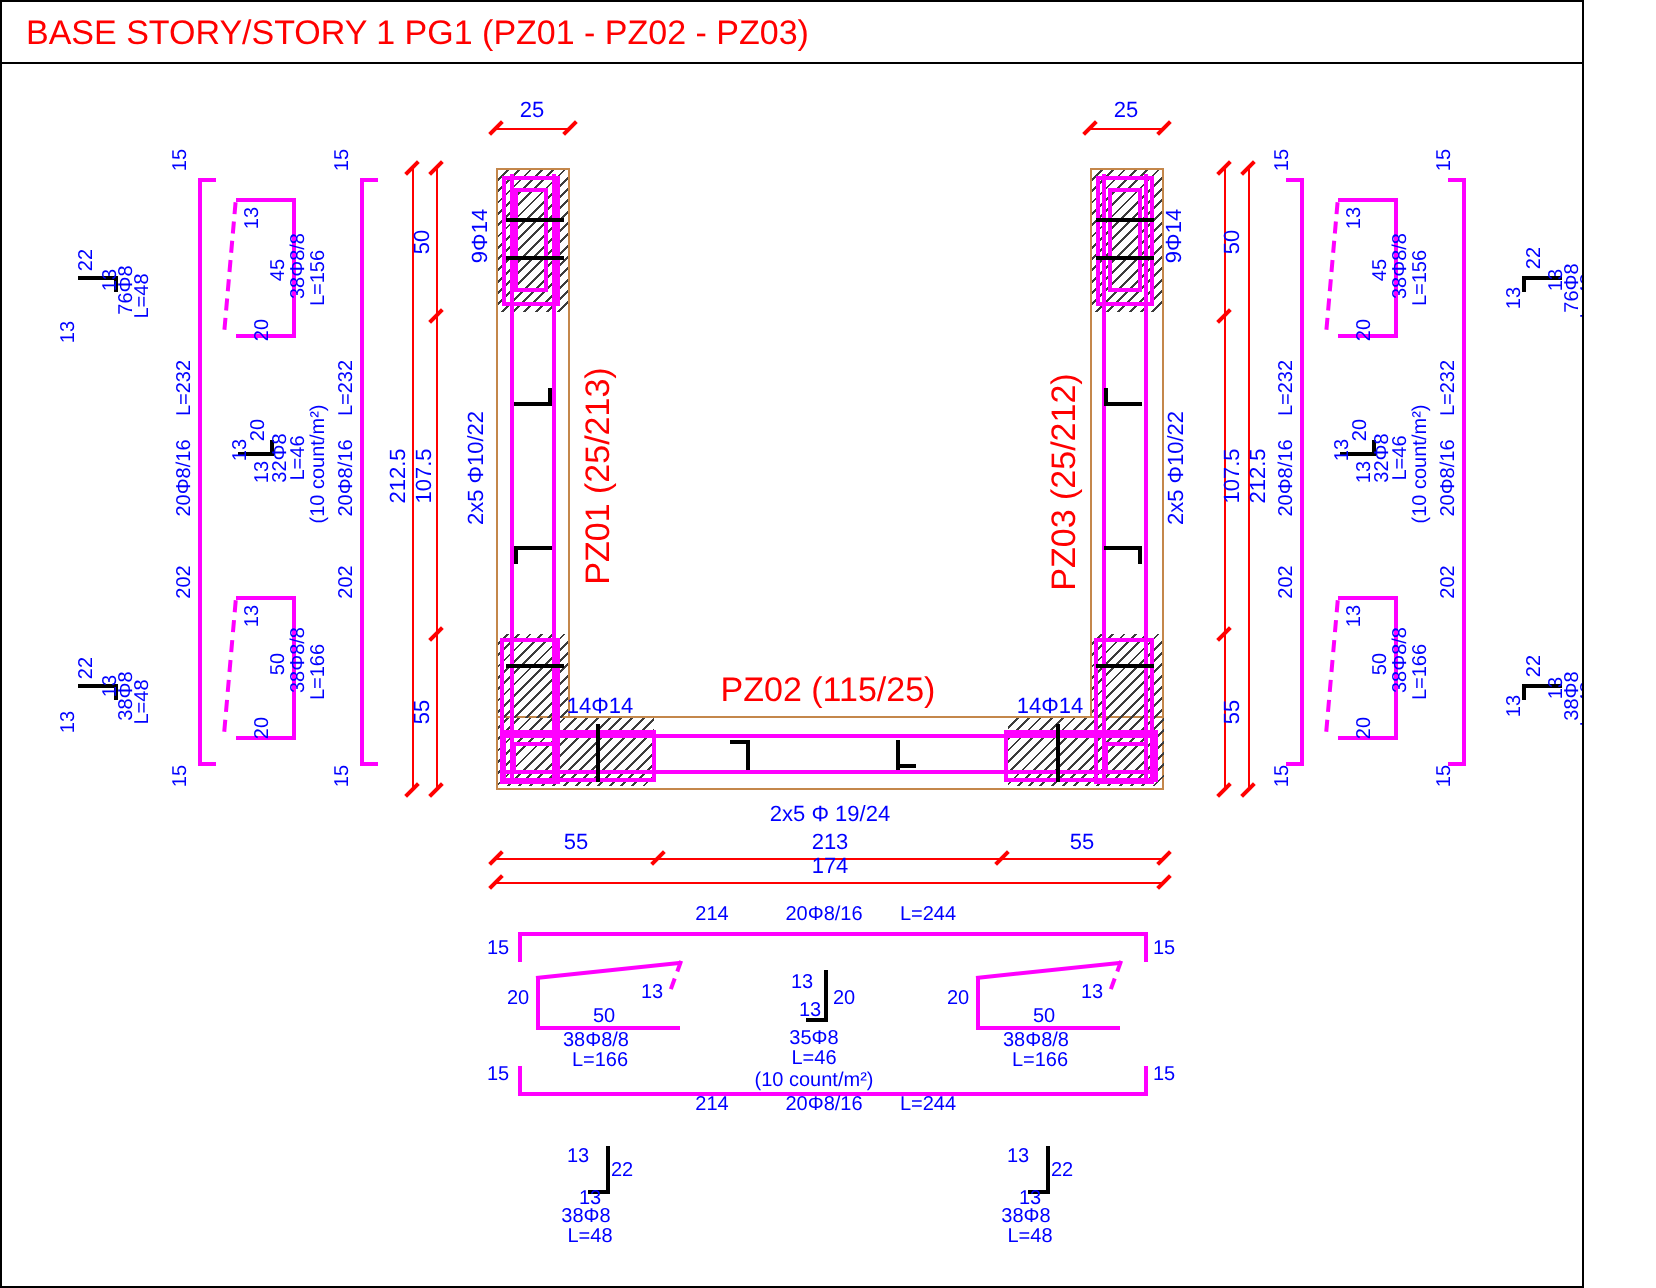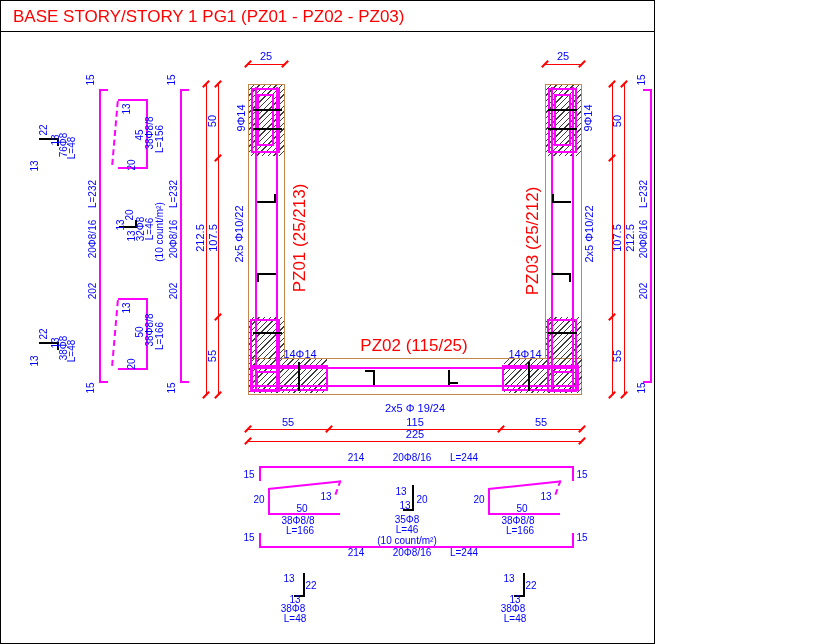--- a/index.html
+++ b/index.html
@@ -1,16 +1,16 @@
 <!DOCTYPE html>
 <html><head>
 <meta charset="utf-8">
 <style>
   html,body{margin:0;padding:0;background:#fff;}
-  #c{position:relative;width:655px;height:644px;background:#fff;border:1px solid #000;box-sizing:border-box;font-family:"Liberation Sans",sans-serif;overflow:hidden;}
+  #c{position:relative;width:792px;height:644px;background:#fff;border:1px solid #000;box-sizing:border-box;font-family:"Liberation Sans",sans-serif;overflow:hidden;}
   .t{position:absolute;white-space:nowrap;color:#0000ff;font-size:11px;font-weight:normal;transform:translate(-50%,-50%);line-height:1;}
   .r{transform:translate(-50%,-50%) rotate(-90deg);}
   .s{font-size:10px;}
   .pz{font-size:17px;color:#ff0000;}
   .title{position:absolute;left:12px;top:6px;font-size:17px;color:#ff0000;white-space:nowrap;}
   .ln{position:absolute;display:block;}
   .mag{background:#ff00ff;}
   .blk{background:#000;}
   .redl{background:#ff0000;}
   .wall{position:absolute;background:#fff;border:1px solid #c4874b;box-sizing:border-box;}
@@ -112,23 +112,23 @@
   <span class="t" style="left:562px;top:55px">25</span>
   <span class="t r" style="left:199px;top:237px">212.5</span>
   <span class="t r" style="left:211px;top:120px">50</span>
   <span class="t r" style="left:212px;top:237px">107.5</span>
   <span class="t r" style="left:211px;top:355px">55</span>
   <span class="t r" style="left:616px;top:120px">50</span>
   <span class="t r" style="left:616px;top:237px">107.5</span>
   <span class="t r" style="left:616px;top:355px">55</span>
   <span class="t r" style="left:629px;top:237px">212.5</span>
   <span class="t" style="left:287px;top:421px">55</span>
-  <span class="t" style="left:414px;top:421px">115</span>
+  <span class="t" style="left:414px;top:421px">213</span>
   <span class="t" style="left:540px;top:421px">55</span>
-  <span class="t" style="left:414px;top:433px">225</span>
+  <span class="t" style="left:414px;top:433px">174</span>
 
   <span class="t pz r" style="left:298px;top:237px">PZ01 (25/213)</span>
   <span class="t pz r" style="left:531px;top:240px">PZ03 (25/212)</span>
   <span class="t pz" style="left:413px;top:344px">PZ02 (115/25)</span>
   <span class="t r" style="left:240px;top:117px">9Φ14</span>
   <span class="t r" style="left:587px;top:117px">9Φ14</span>
   <span class="t r" style="left:238px;top:233px">2x5 Φ10/22</span>
   <span class="t r" style="left:588px;top:233px">2x5 Φ10/22</span>
   <span class="t" style="left:299px;top:353px">14Φ14</span>
   <span class="t" style="left:524px;top:353px">14Φ14</span>

